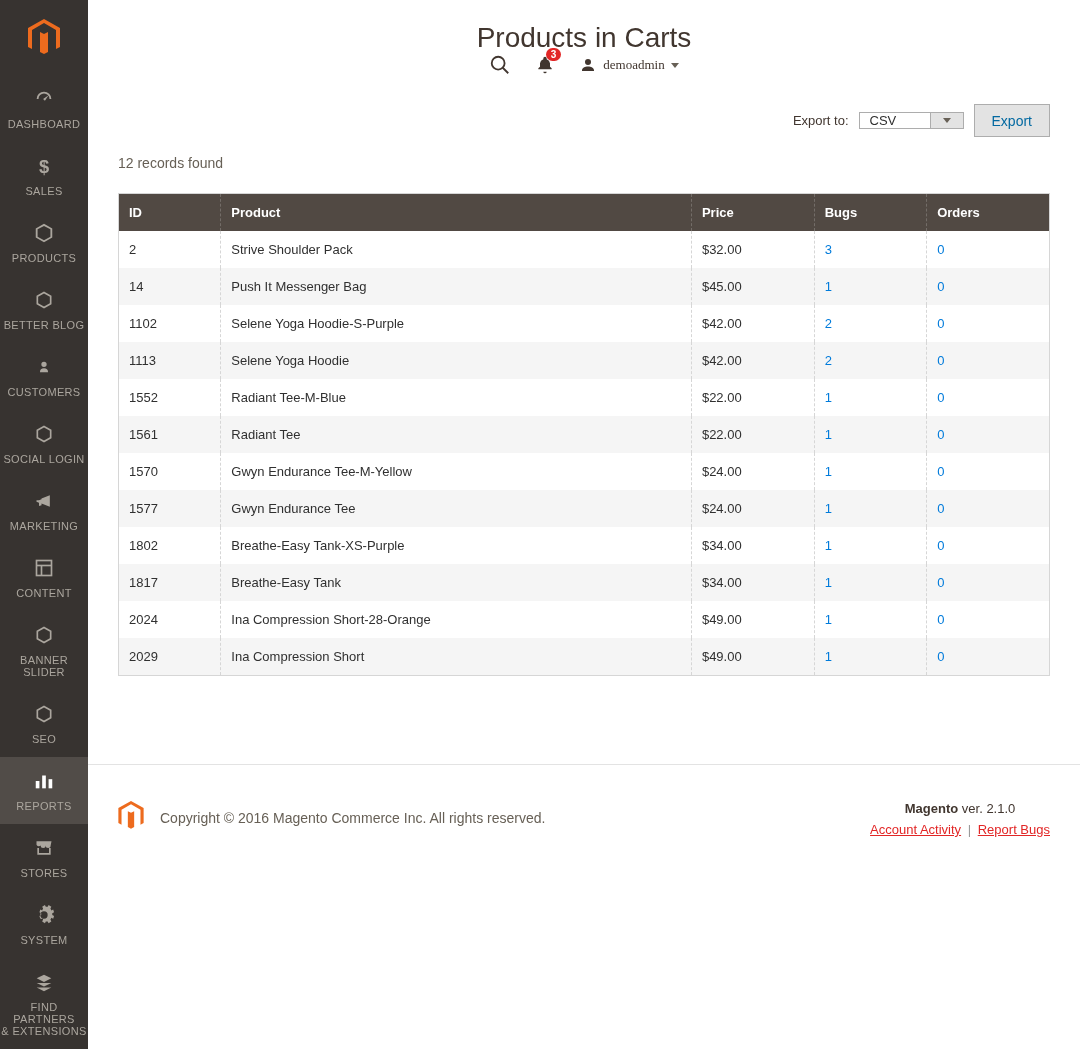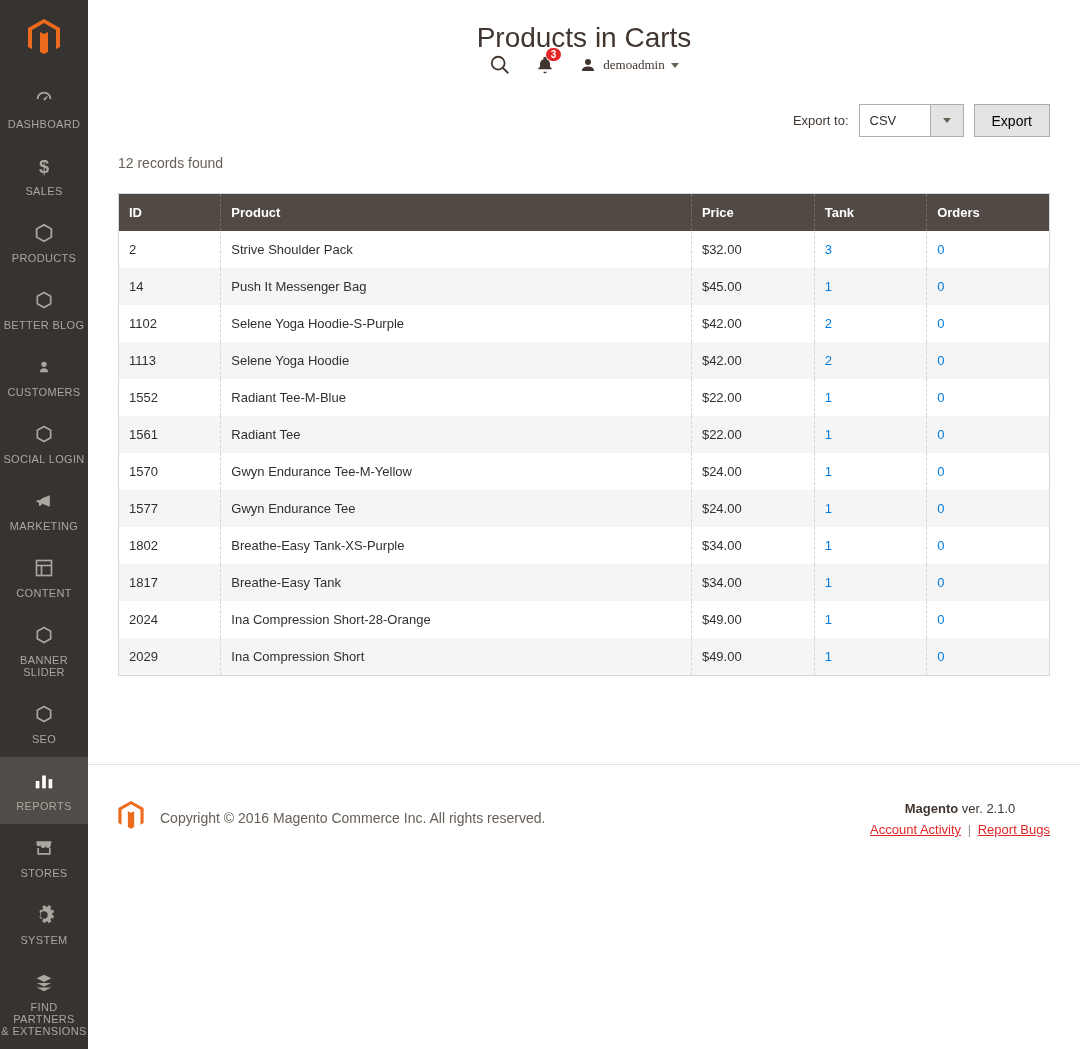--- a/index.html
+++ b/index.html
@@ -15,24 +15,24 @@
 .header { display: flex; align-items: center; justify-content: flex-start; padding: 22px 30px 0 30px; flex-direction: column; }
 .page-title { font-size: 28px; color: #41362f; font-weight: 400; }
 .header-actions { display: flex; align-items: center; gap: 24px; }
 .search-icon, .bell-icon, .user-icon { display: flex; align-items: center; }
 .bell-wrap { position: relative; }
 .badge { position: absolute; top: -6px; right: -6px; background: #e22626; color: #fff; border-radius: 10px; font-size: 10px; font-weight: 700; padding: 1px 5px; }
 .user-menu { display: flex; align-items: center; gap: 6px; color: #41362f; font-size: 13px; cursor: pointer; font-family: Liberation Serif, serif; }
 .caret-down { width: 0; height: 0; border-left: 4px solid transparent; border-right: 4px solid transparent; border-top: 5px solid #676056; }
 .export-row { display: flex; justify-content: flex-end; align-items: center; gap: 10px; padding: 28px 30px 0 30px; }
 .export-label { font-size: 13px; color: #41362f; }
-.select-wrap { display: flex; border: 1px solid #adadad; height: 33px; }
+.select-wrap { display: flex; border: 1px solid #adadad; height: 17px; }
 .select-wrap .sel-val { width: 70px; display: flex; align-items: center; padding: 0 10px; font-size: 13px; color: #303030; background: #fff; }
 .select-wrap .sel-btn { width: 33px; background: #e3e3e3; border-left: 1px solid #adadad; display: flex; align-items: center; justify-content: center; }
-.btn { background: #e3e3e3; border: 1px solid #adadad; height: 33px; padding: 0 17px; font-size: 14px; color: #000000; cursor: pointer; }
+.btn { background: #e3e3e3; border: 1px solid #adadad; height: 33px; padding: 0 17px; font-size: 14px; color: #0369a1; cursor: pointer; }
 .toolbar { display: flex; justify-content: space-between; align-items: flex-start; padding: 18px 30px 14px 30px; }
 .records { font-size: 14px; color: #676056; }
 .pager-group { display: flex; align-items: center; gap: 28px; }
 .per-page { display: flex; align-items: center; gap: 12px; }
 .per-label { font-size: 13px; color: #676056; }
 .pager { display: flex; align-items: center; gap: 14px; }
 .page-btn { width: 33px; height: 33px; border: 1px solid #adadad; background: #e3e3e3; display: flex; align-items: center; justify-content: center; cursor: pointer; }
 .page-btn.disabled { opacity: 0.55; cursor: default; }
 .page-input { width: 43px; height: 33px; border: 1px solid #adadad; text-align: center; font-size: 13px; color: #303030; }
 .of-n { font-size: 13px; color: #676056; }
@@ -229,21 +229,21 @@
     <span class="records">12 records found</span>
   </div>
 
   <div class="table-wrap">
     <table>
       <thead>
         <tr>
           <th class="col-id">ID</th>
           <th class="col-product">Product</th>
           <th class="col-price">Price</th>
-          <th class="col-carts">Tank</th>
+          <th class="col-carts">Bugs</th>
           <th class="col-orders">Orders</th>
         </tr>
       </thead>
       <tbody id="tbody">
           <tr>
             <td>2</td>
             <td>Strive Shoulder Pack</td>
             <td>$32.00</td>
             <td class="link">3</td>
             <td class="link">0</td>

